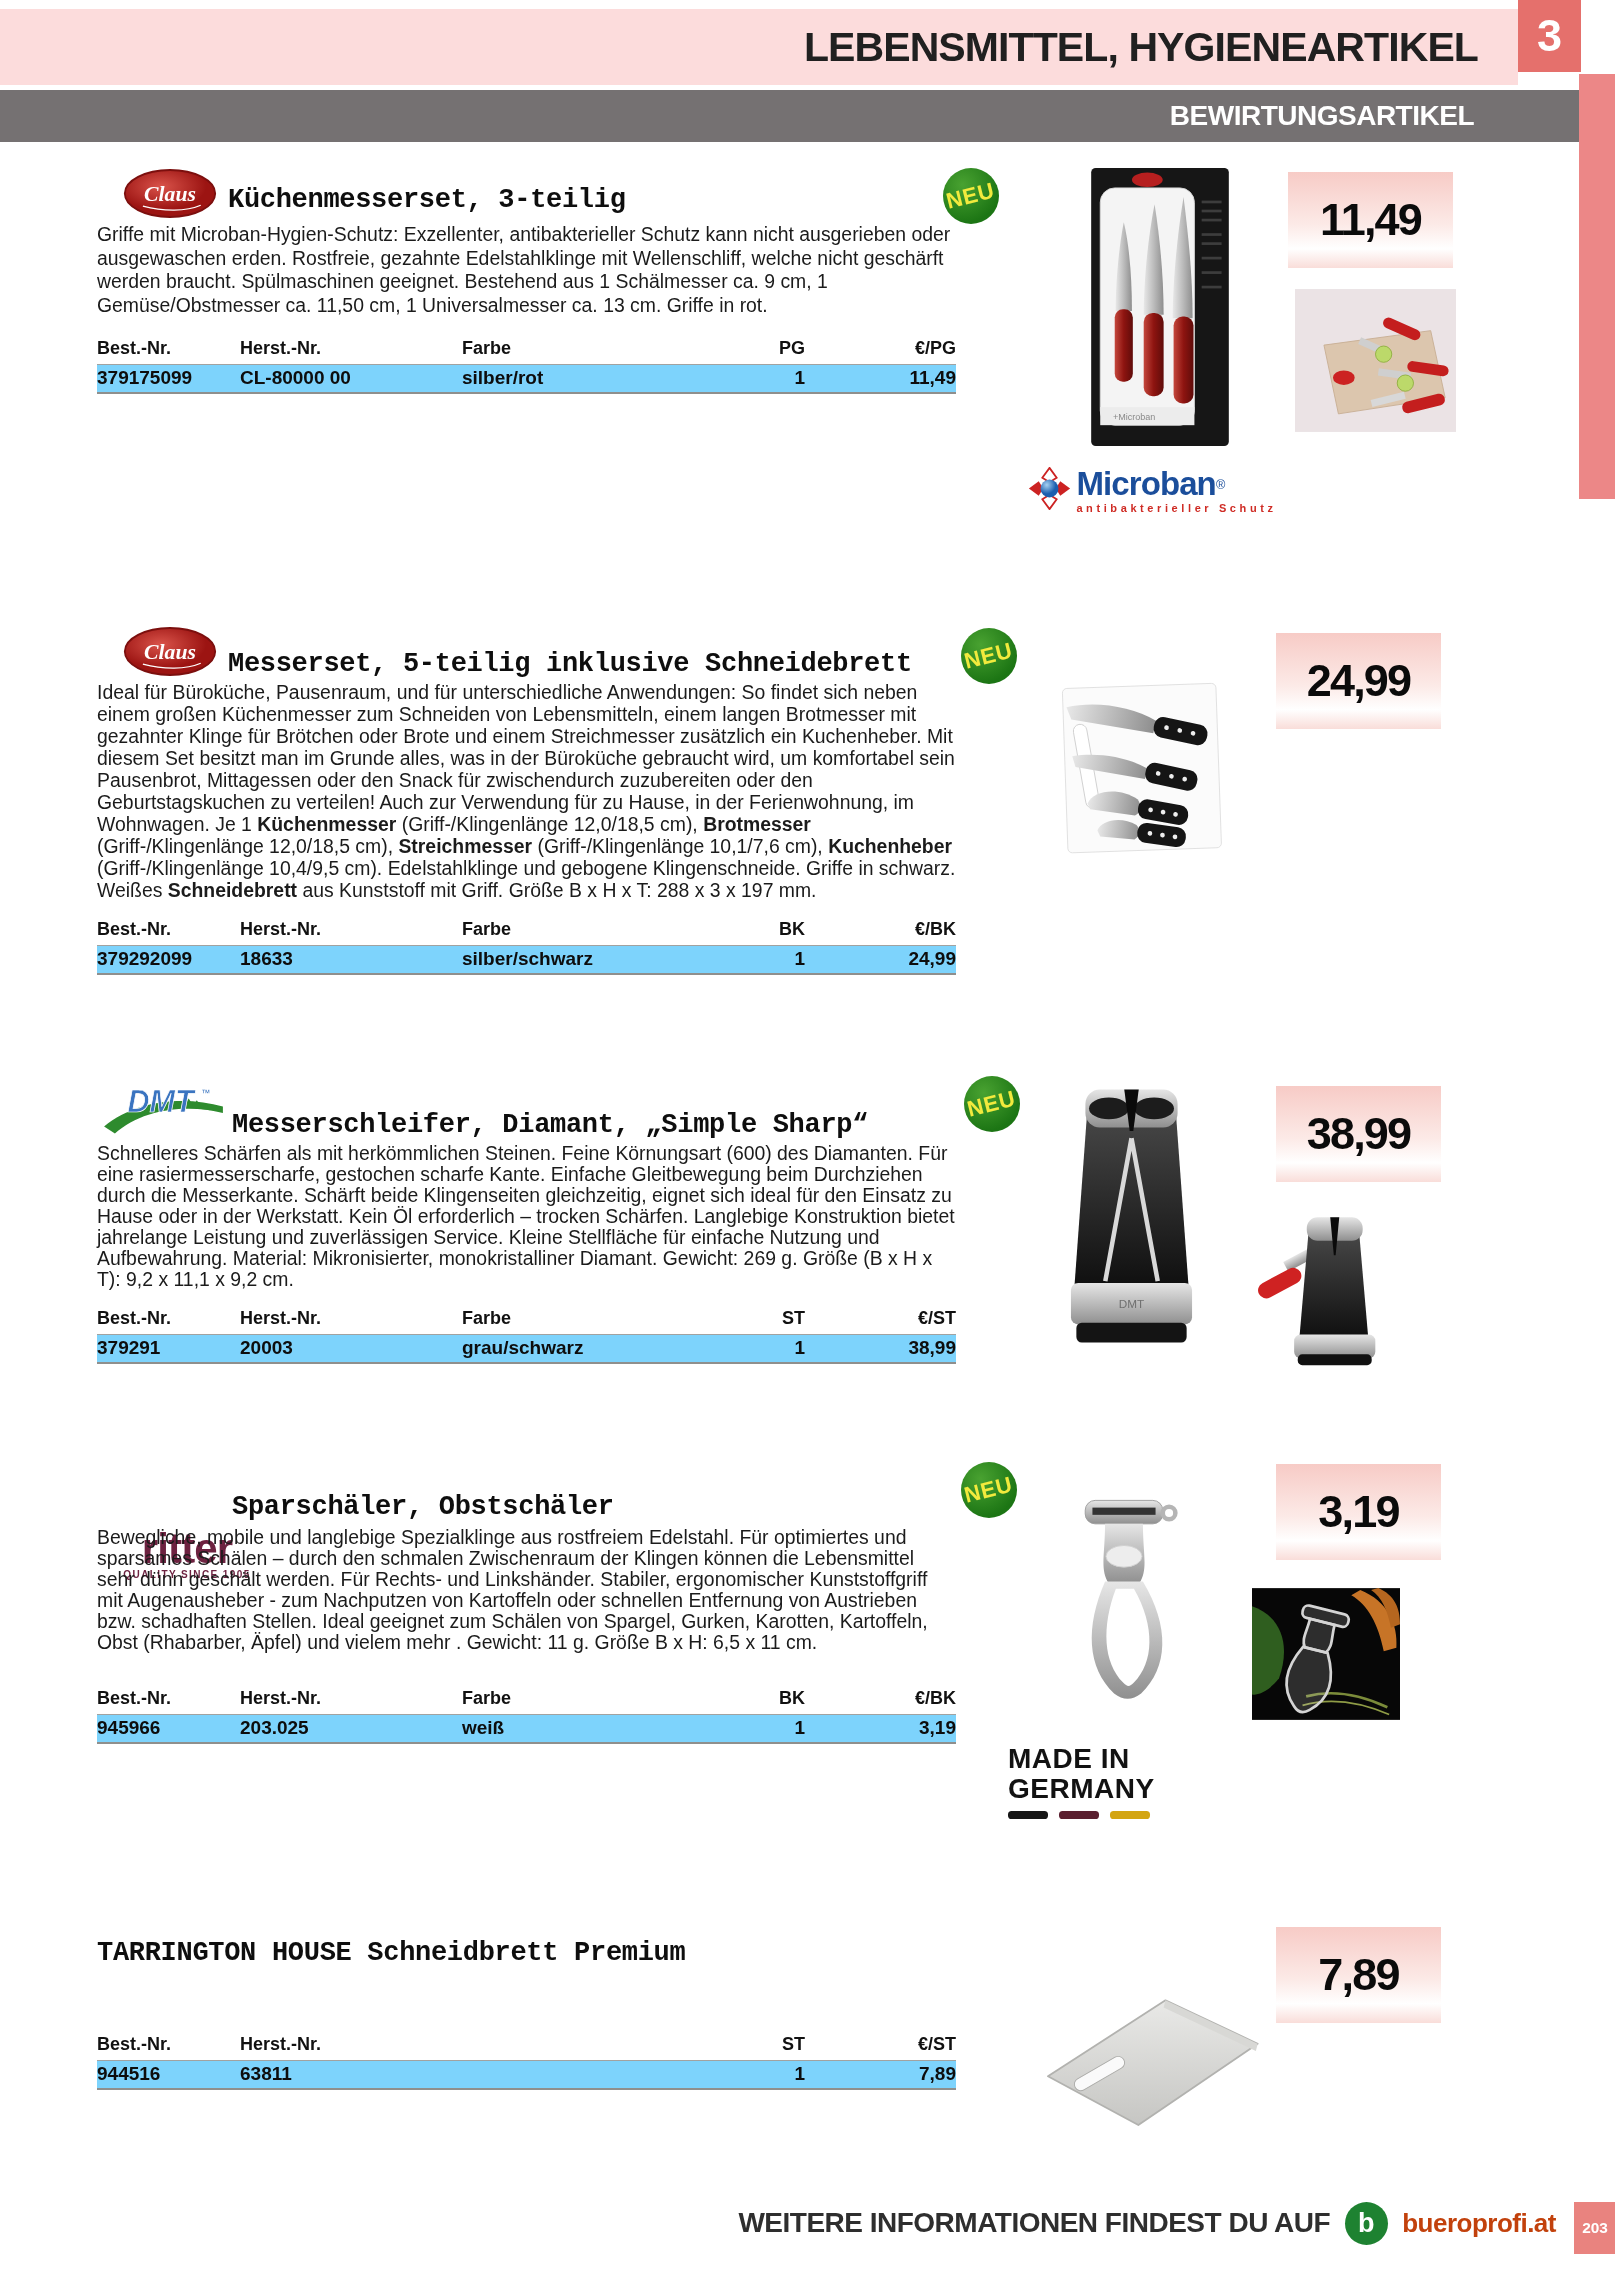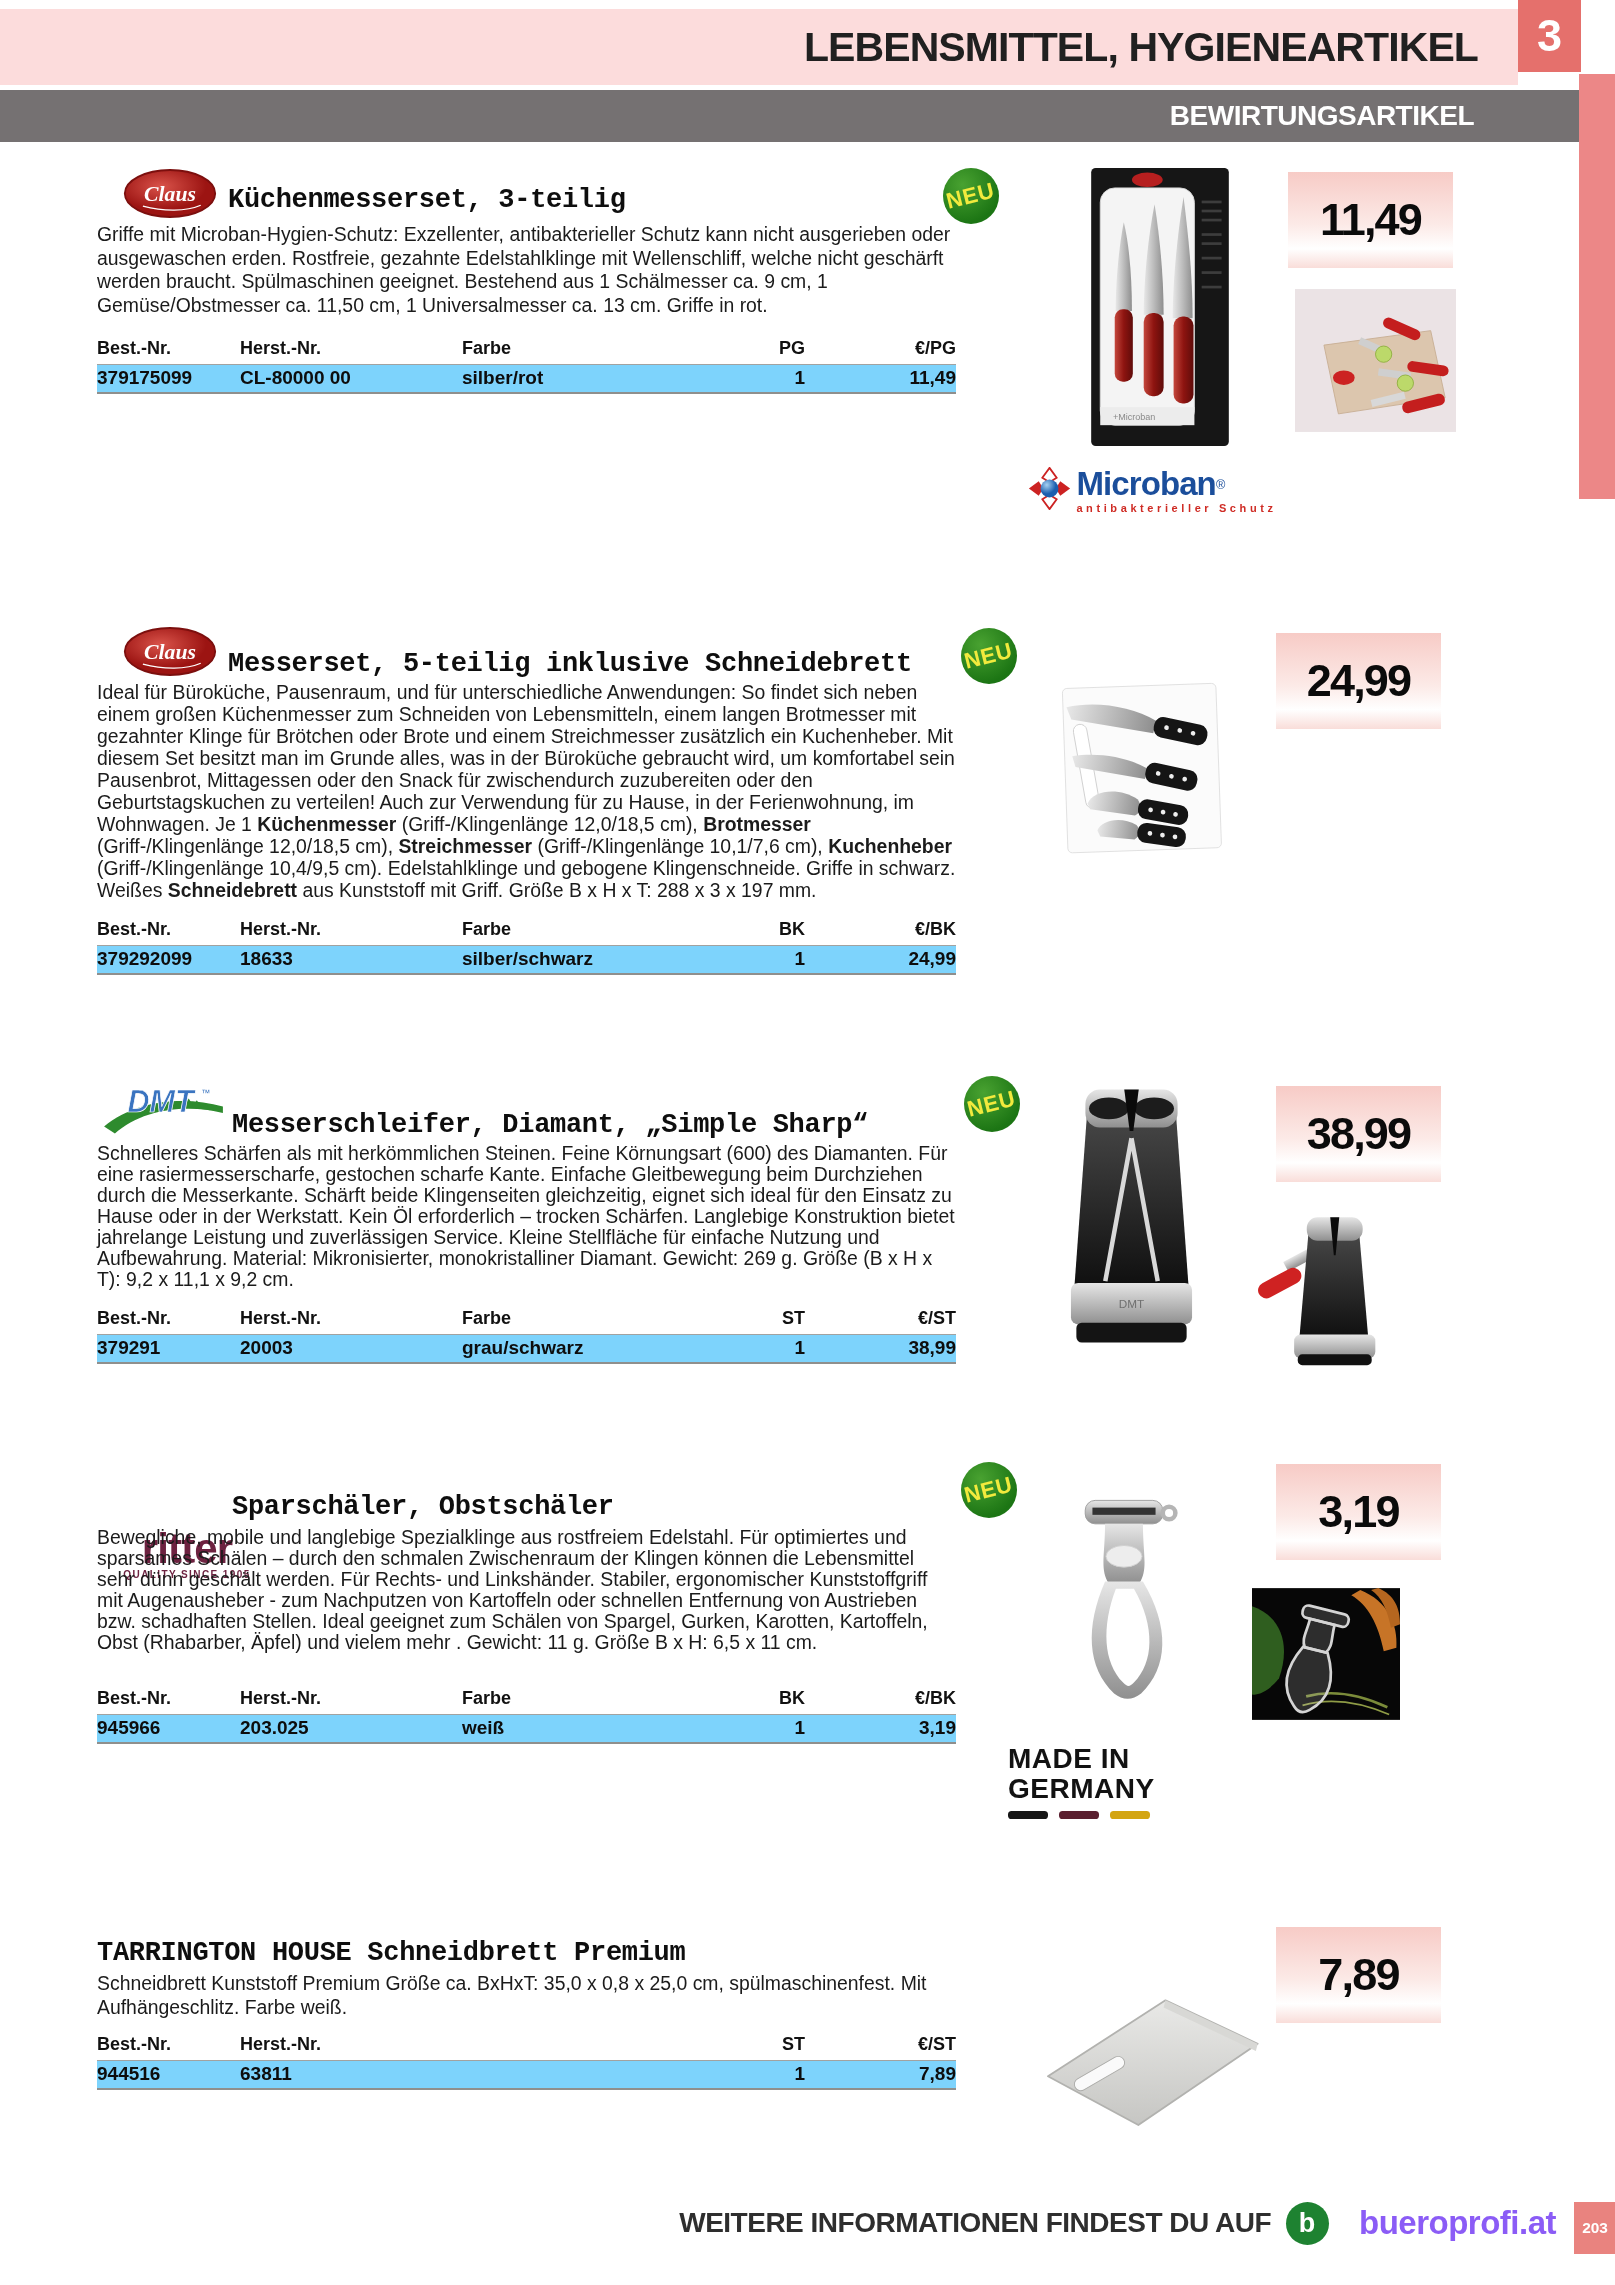--- a/index.html
+++ b/index.html
@@ -45,21 +45,21 @@
   .mig-line{font-size:28px;font-weight:bold;letter-spacing:0.5px;line-height:30px;}
   .mig-bars{display:flex;gap:11px;margin-top:7.2px;}
   .mig-bar{width:40px;height:8.1px;border-radius:3.6px;}
   .bar-black{background:#161616}.bar-maroon{background:#5a1f2f}.bar-gold{background:#d3a512}
   
   .footer-row{position:absolute;left:507px;top:2196px;width:1049px;height:54px;display:flex;
               align-items:center;justify-content:flex-end;gap:14.5px;}
   .footer-text{font-size:28px;font-weight:bold;color:#2e2e2e;letter-spacing:-0.5px;white-space:nowrap;}
   .bp-circle{width:43px;height:43px;border-radius:50%;background:#1e8231;display:flex;align-items:center;
              justify-content:center;color:#fff;font-size:27px;font-weight:bold;}
-  .bp-name{font-size:33px;font-weight:bold;color:#8b5cf6;letter-spacing:-0.5px;margin-left:16px;}
+  .bp-name{font-size:26px;font-weight:bold;color:#c2410c;letter-spacing:-0.5px;}
   .page-box{position:absolute;left:1574px;top:2202px;width:42px;height:52px;background:#e9837f;
             display:flex;align-items:center;justify-content:center;color:#fff;font-size:15.4px;font-weight:bold;}
 </style>
 </head>
 <body>
 
 <div id="canvas">
 
   <div class="pink-band">
     <h1>LEBENSMITTEL, HYGIENEARTIKEL</h1>
@@ -352,21 +352,20 @@
     <div class="mig-line">MADE IN</div>
     <div class="mig-line">GERMANY</div>
     <div class="mig-bars">
       <span class="mig-bar bar-black"></span>
       <span class="mig-bar bar-maroon"></span>
       <span class="mig-bar bar-gold"></span>
     </div>
   </div>
 
   <div class="product-title" style="left:97px;top:1938px;">TARRINGTON HOUSE Schneidbrett Premium</div>
-  <div class="desc lh26" style="left:97px;top:1972px;">Schneidbrett Kunststoff Premium Größe ca. BxHxT: 35,0 x 0,8 x 25,0 cm, spülmaschinenfest. Mit Aufhängeschlitz. Farbe weiß.</div>
   <div class="ptable" style="left:97px;top:2034px;">
     <div class="thead">
       <span class="c1">Best.-Nr.</span>
       <span class="c2">Herst.-Nr.</span>
       <span class="c3"></span>
       <span class="c4">ST</span>
       <span class="c5">€/ST</span>
     </div>
     <div class="trow">
       <span class="c1">944516</span>

